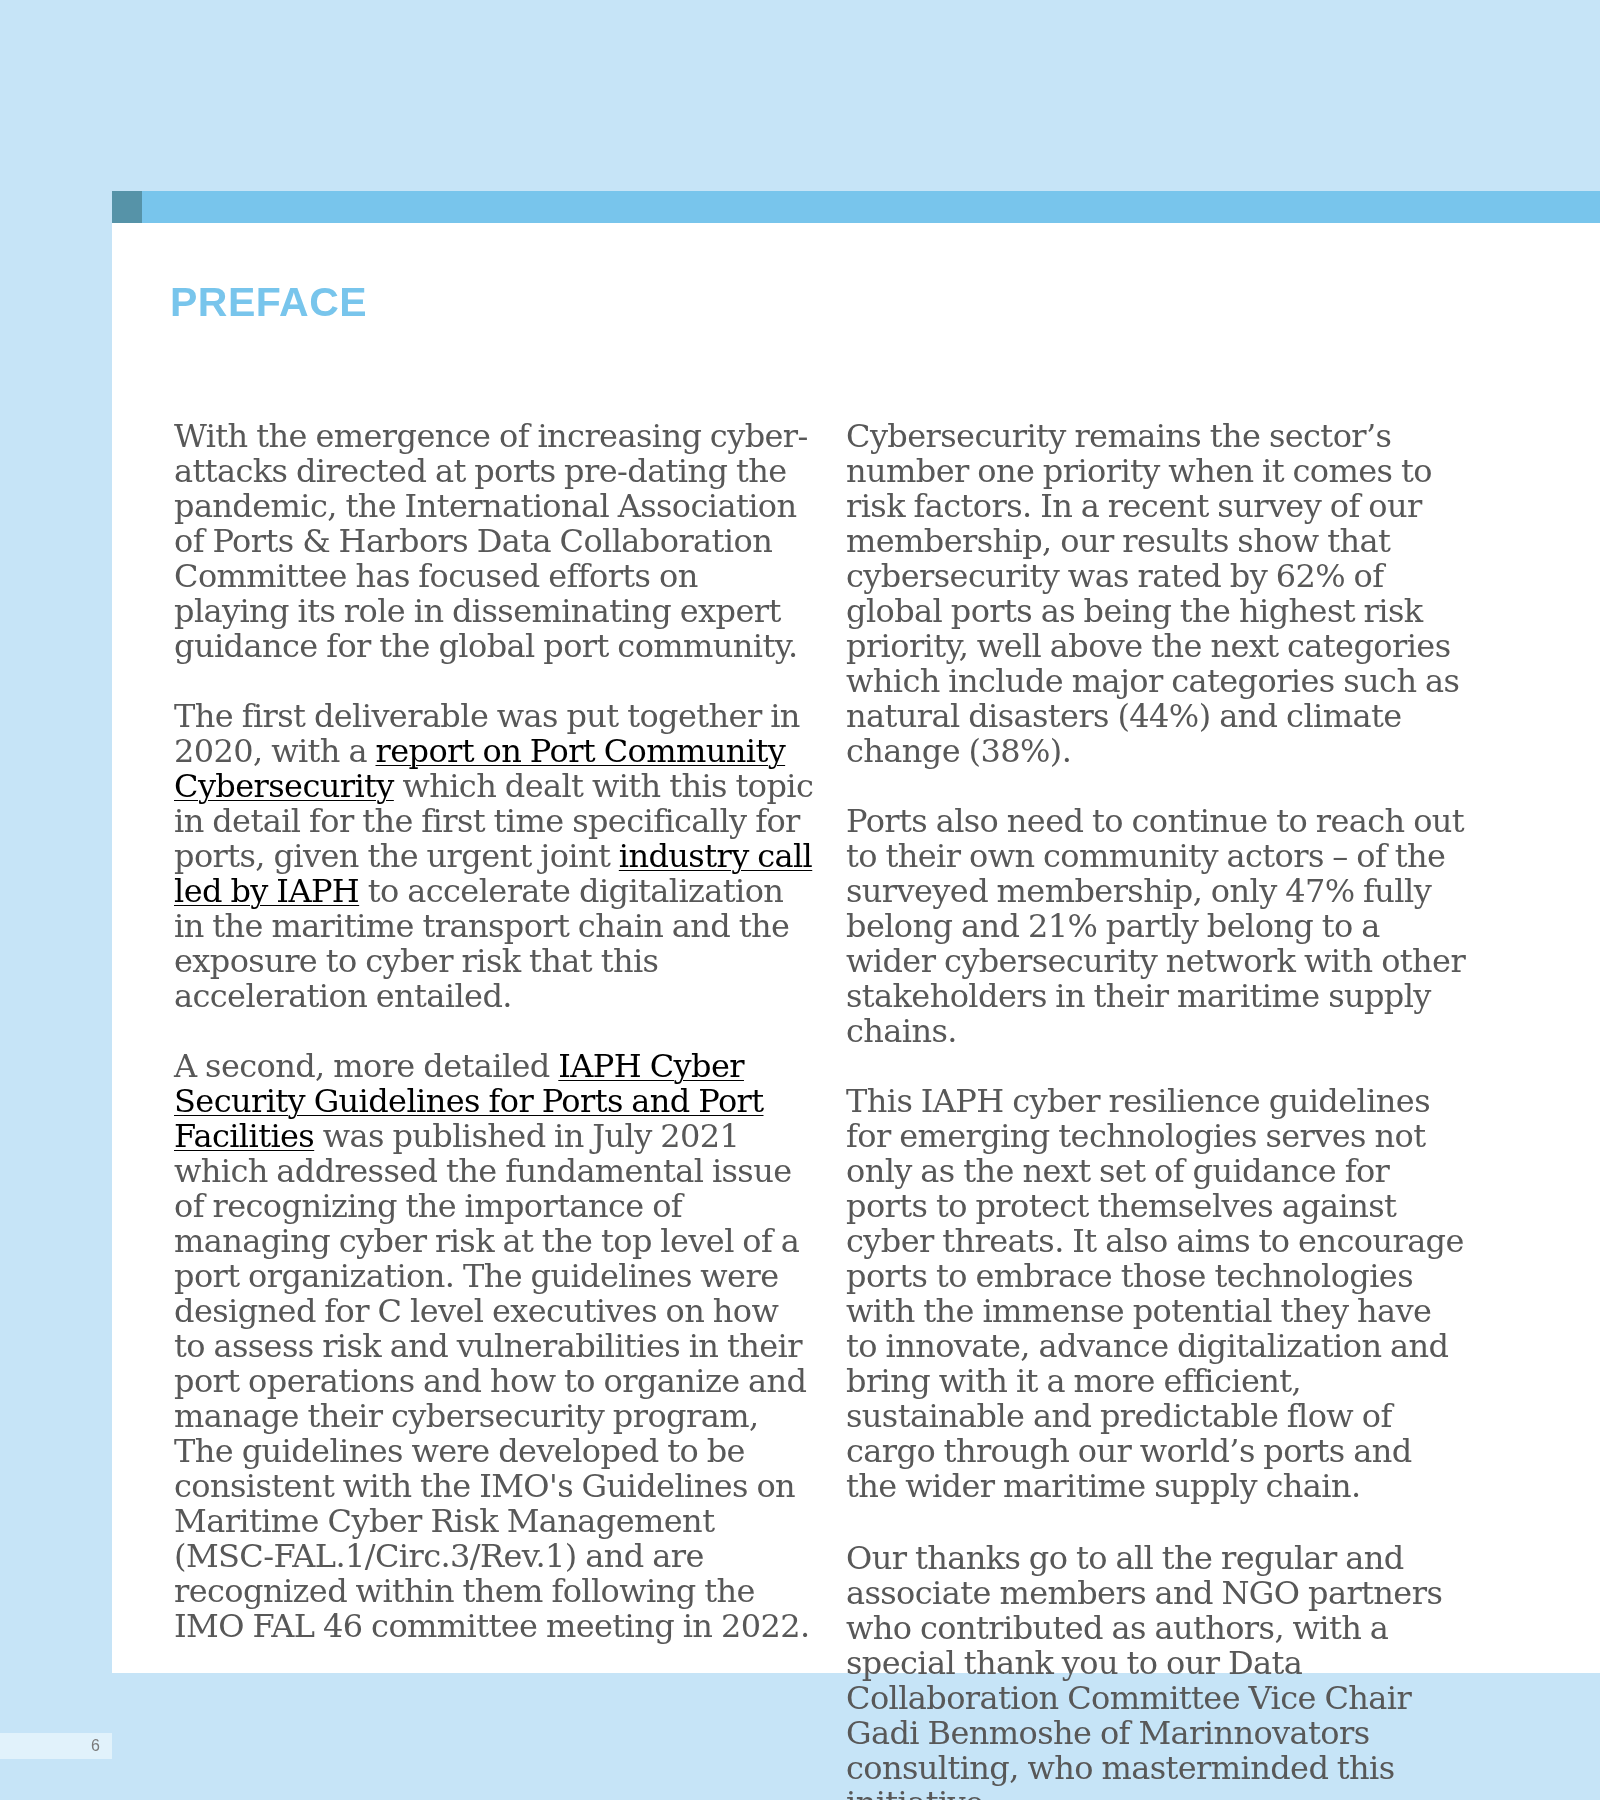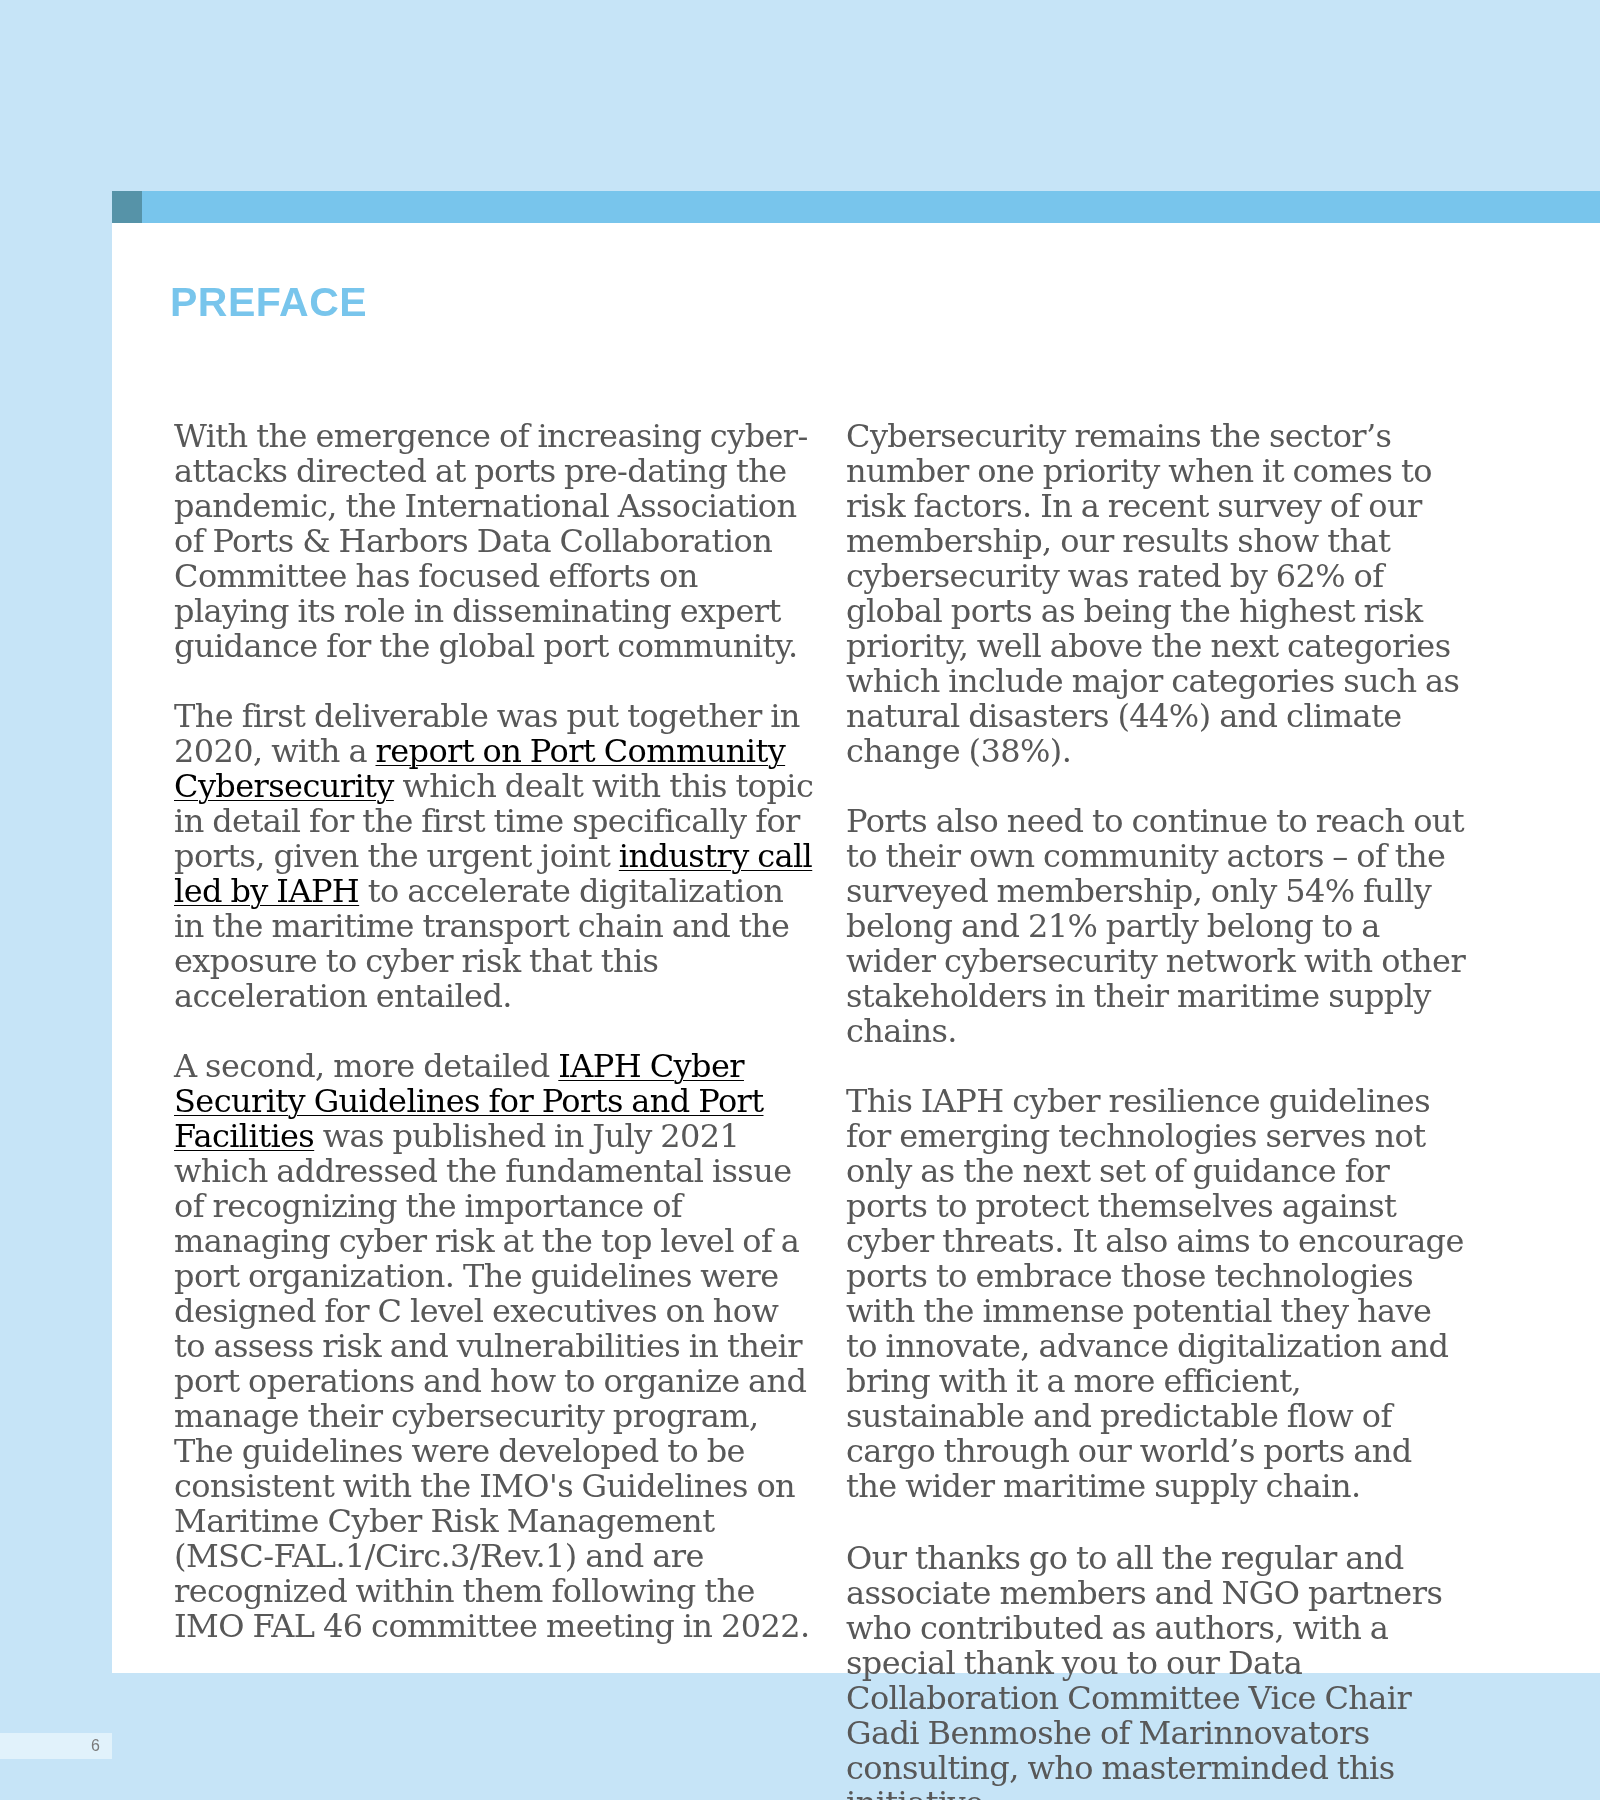--- a/index.html
+++ b/index.html
@@ -99,19 +99,19 @@
   <h1 class="title">PREFACE</h1>
 
   <div class="col col-left">
     <p>With the emergence of increasing cyber-attacks directed at ports pre-dating the pandemic, the International Association of Ports &amp; Harbors Data Collaboration Committee has focused efforts on playing its role in disseminating expert guidance for the global port community.</p>
     <p><span>The first deliverable was put together in 2020, with a </span><a class="link" href="#">report on Port Community Cybersecurity</a><span> which dealt with this topic in detail for the first time specifically for ports, given the urgent joint </span><a class="link" href="#">industry call led by IAPH</a><span> to accelerate digitalization in the maritime transport chain and the exposure to cyber risk that this acceleration entailed.</span></p>
     <p><span>A second, more detailed </span><a class="link" href="#">IAPH Cyber Security Guidelines for Ports and Port Facilities</a><span> was published in July 2021 which addressed the fundamental issue of recognizing the importance of managing cyber risk at the top level of a port organization. The guidelines were designed for C level executives on how to assess risk and vulnerabilities in their port operations and how to organize and manage their cybersecurity program, The guidelines were developed to be consistent with the IMO's Guidelines on Maritime Cyber Risk Management (MSC-FAL.1/Circ.3/Rev.1) and are recognized within them following the IMO FAL 46 committee meeting in 2022.</span></p>
   </div>
 
   <div class="col col-right">
     <p>Cybersecurity remains the sector’s number one priority when it comes to risk factors. In a recent survey of our membership, our results show that cybersecurity was rated by 62% of global ports as being the highest risk priority, well above the next categories which include major categories such as natural disasters (44%) and climate change (38%).</p>
-    <p>Ports also need to continue to reach out to their own community actors – of the surveyed membership, only 54% fully belong and 21% partly belong to a wider cybersecurity network with other stakeholders in their maritime supply chains.</p>
+    <p>Ports also need to continue to reach out to their own community actors – of the surveyed membership, only 47% fully belong and 21% partly belong to a wider cybersecurity network with other stakeholders in their maritime supply chains.</p>
     <p>This IAPH cyber resilience guidelines for emerging technologies serves not only as the next set of guidance for ports to protect themselves against cyber threats. It also aims to encourage ports to embrace those technologies with the immense potential they have to innovate, advance digitalization and bring with it a more efficient, sustainable and predictable flow of cargo through our world’s ports and the wider maritime supply chain.</p>
     <p class="extra-gap">Our thanks go to all the regular and associate members and NGO partners who contributed as authors, with a special thank you to our Data Collaboration Committee Vice Chair Gadi Benmoshe of Marinnovators consulting, who masterminded this initiative.</p>
   </div>
 </div>
 
 <div class="page-number">6</div>
 
 </body></html>

